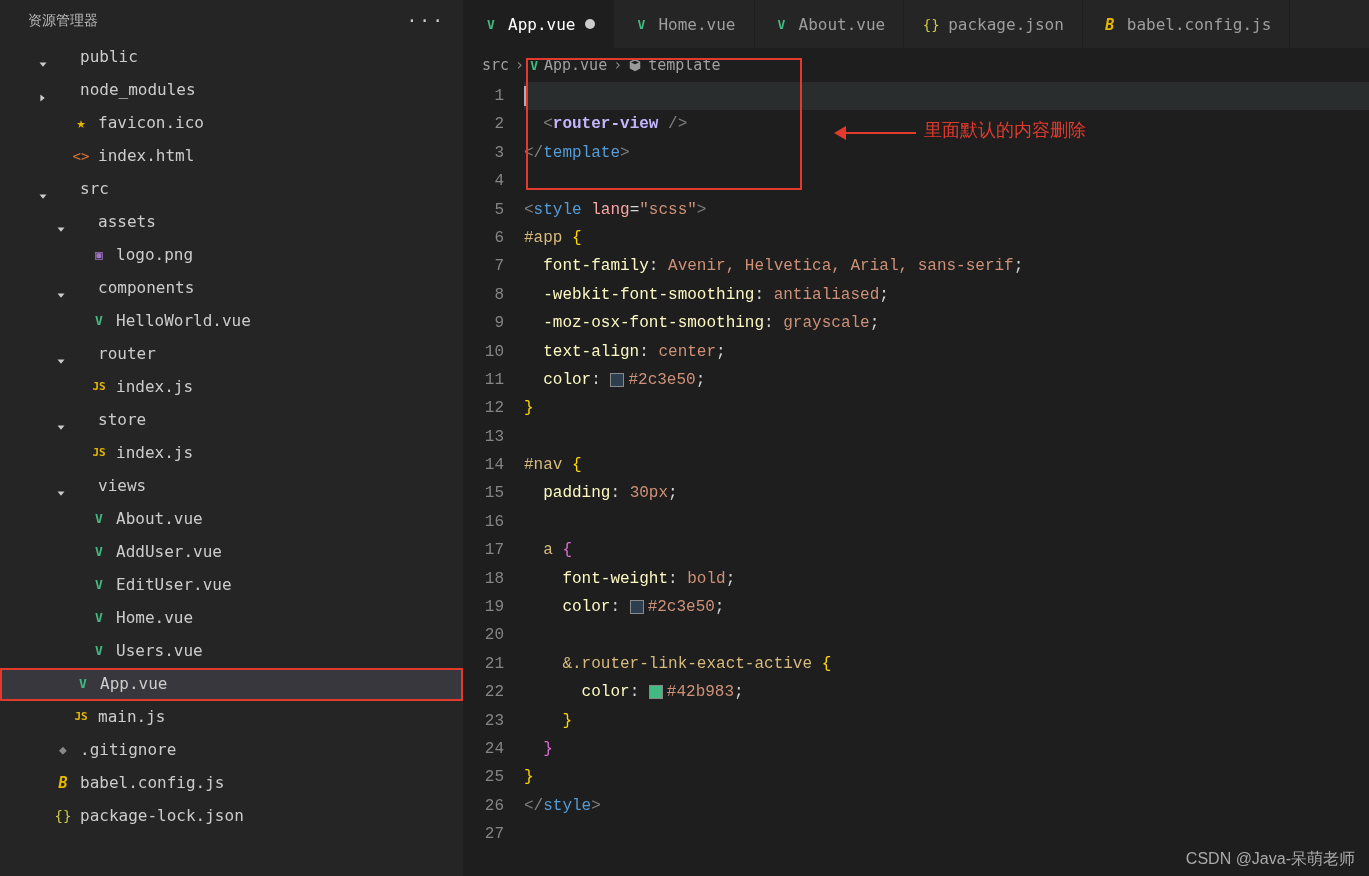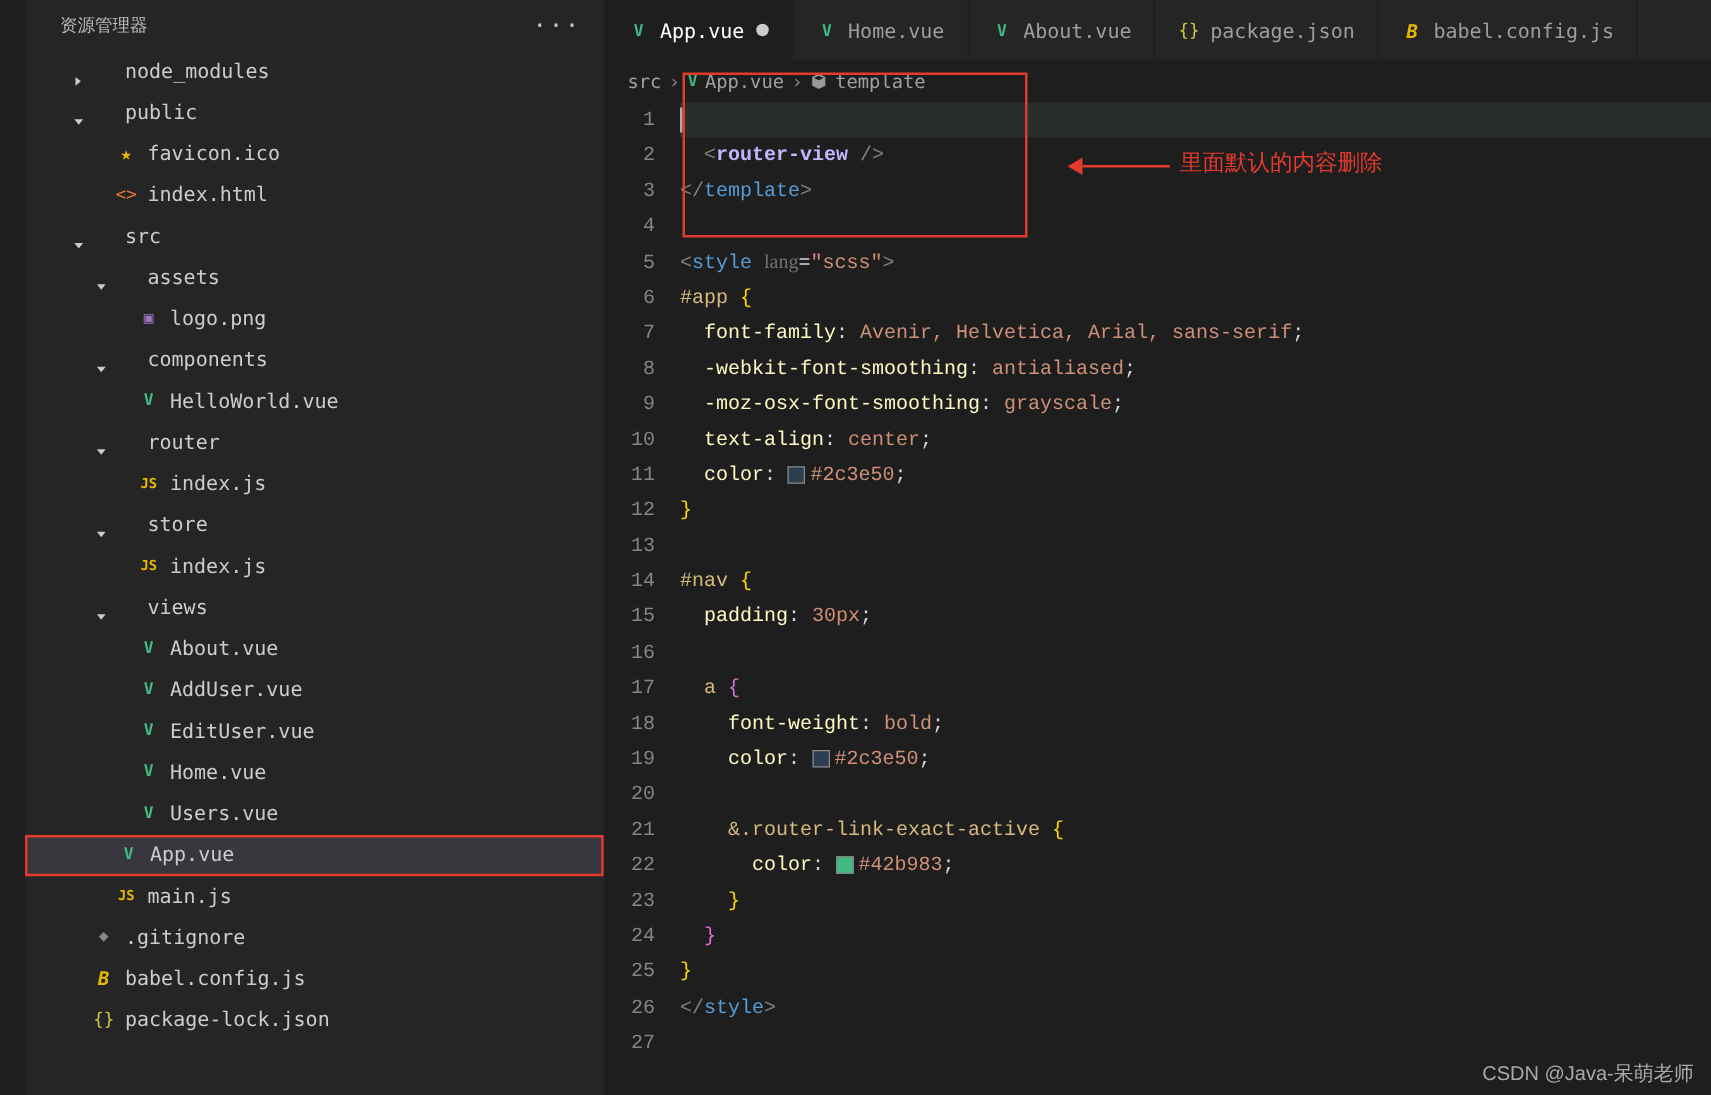--- a/index.html
+++ b/index.html
@@ -5,21 +5,21 @@
 * { margin: 0; padding: 0; box-sizing: border-box; }
 body {
   font-family: "Segoe UI", Consolas, monospace;
   background: #1e1e1e;
   color: #cccccc;
   width: 1369px;
   height: 876px;
   overflow: hidden;
   font-size: 15px;
 }
-.workbench { display: flex; height: 100%; padding-left: 20px; }
+.workbench { display: flex; height: 100%; }
 .sidebar {
   width: 464px;
   min-width: 464px;
   background: #252526;
   border-right: 1px solid #1e1e1e;
   display: flex;
   flex-direction: column;
 }
 .sidebar-header {
   padding: 10px 18px 10px 28px;
@@ -109,21 +109,21 @@
 .lines { flex: 1; position: relative; }
 .lines .line { height: 28.4px; white-space: pre; }
 .line.curline { background: #2a2d2e; }
 .cursor {
   display:inline-block; width:1.5px; height:20px; background:#aeafad; vertical-align: middle;
 }
 
 .tk-tag { color: #569cd6; }
 .tk-elem { color: #c4b5fd; font-weight: bold; }
 .tk-br { color: #808080; }
-.tk-attr { color: #737373; font-family: Liberation Serif, serif; }
+.tk-attr { color: #fca5a5; }
 .tk-str { color: #ce9178; }
 .tk-sel { color: #d7ba7d; }
 .tk-brace { color: #ffd700; }
 .tk-brace2 { color: #da70d6; }
 .tk-prop { color: #fef9c3; }
 .tk-val { color: #ce9178; }
 .tk-punct { color: #d4d4d4; }
 .swatch {
   display:inline-block; width:14px; height:14px;
   border:1px solid #888; vertical-align: middle; margin-right: 4px;
@@ -171,32 +171,32 @@
 
   <div class="sidebar">
     <div class="sidebar-header">
       <span>资源管理器</span>
       <span class="dots">···</span>
     </div>
     <div class="tree" id="tree">
         <div class="row">
           <span class="indent" style="width:28px"></span>
           <span class="chev"><svg viewBox="0 0 16 16">
+              <path d="M4 5l4 5 4-5z"></path>
+            </svg></span>
+          <span class="icon"></span>
+          <span class="label">public</span>
+        </div>
+        <div class="row">
+          <span class="indent" style="width:28px"></span>
+          <span class="chev"><svg viewBox="0 0 16 16">
               <path d="M5 4l5 4-5 4z"></path>
             </svg></span>
           <span class="icon"></span>
           <span class="label">node_modules</span>
-        </div>
-        <div class="row">
-          <span class="indent" style="width:28px"></span>
-          <span class="chev"><svg viewBox="0 0 16 16">
-              <path d="M4 5l4 5 4-5z"></path>
-            </svg></span>
-          <span class="icon"></span>
-          <span class="label">public</span>
         </div>
         <div class="row">
           <span class="indent" style="width:46px"></span>
           <span class="chev"></span>
           <span class="icon star-icon">★</span>
           <span class="label">favicon.ico</span>
         </div>
         <div class="row">
           <span class="indent" style="width:46px"></span>
           <span class="chev"></span>

